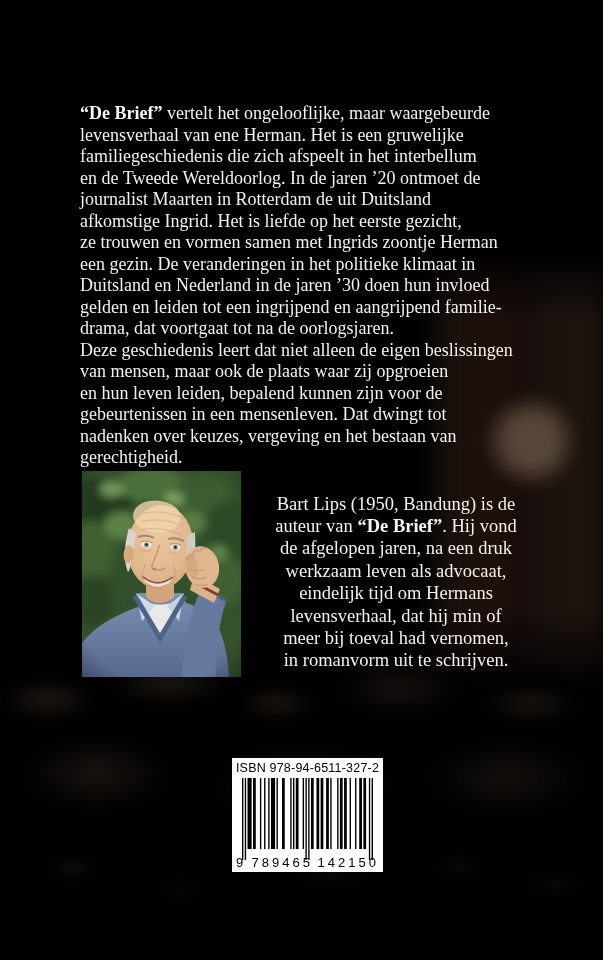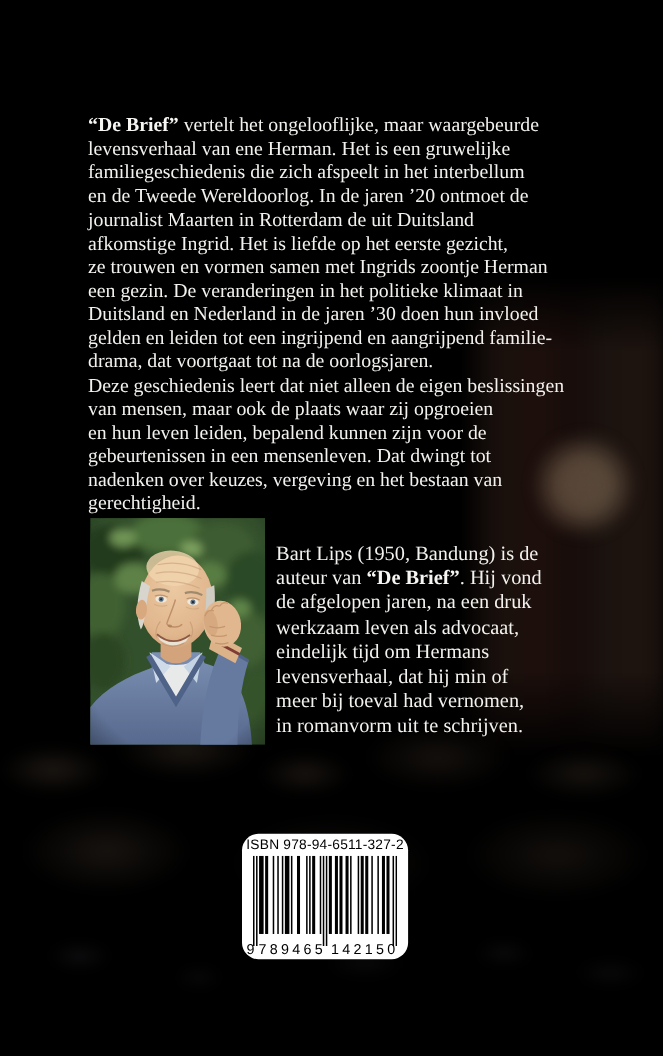--- a/index.html
+++ b/index.html
@@ -78,35 +78,35 @@
     font-size: 18px; line-height: 21.5px;
     white-space: pre-line;
   }
   .synopsis strong, .bio strong { font-weight: bold; color: #f7f6f2; }
   .bio {
     position: absolute;
     left: 251px; top: 474px; width: 290px;
     color: #f3f2ee;
     font-size: 18.5px; line-height: 22.4px;
     white-space: pre-line;
+    text-align: center;
   }
 
   
   .photo {
     position: absolute;
     left: 82px; top: 471px; width: 159px; height: 206px;
   }
   .photo svg { display: block; width: 100%; height: 100%; }
 
   
   .barcode-box {
     position: absolute;
-    left: 220px; top: 758px; width: 151px; height: 114px;
+    left: 232px; top: 758px; width: 151px; height: 114px;
     background: #fff;
-    border-radius: 15px;
   }
   .isbn-label {
     position: absolute; left: 0; top: 3px; width: 100%;
     text-align: center;
     font-family: "Liberation Sans", sans-serif;
     font-size: 12.5px; color: #000;
     letter-spacing: 0.2px;
     white-space: nowrap;
   }
   .barcode-bars {
@@ -114,21 +114,21 @@
     width: 131px; height: 82px;
   }
   .barcode-digits {
     position: absolute; left: 4px; bottom: 2px; width: 143px;
     display: flex; align-items: flex-end;
     font-family: "Liberation Sans", sans-serif;
     font-size: 13px; color: #000;
   }
   .barcode-digits .d-lead { flex: 0 0 11px; text-align: left; }
   .barcode-digits .d-g1, .barcode-digits .d-g2 {
-    flex: 1; text-align: left; letter-spacing: 3px;
+    flex: 1; text-align: right; letter-spacing: 3px;
     background: transparent;
   }
 </style>
 </head>
 <body>
 
 <div class="cover">
 
   <div class="bg-layer bg-banner"></div>
   <div class="bg-layer bg-flag-disc"></div>

